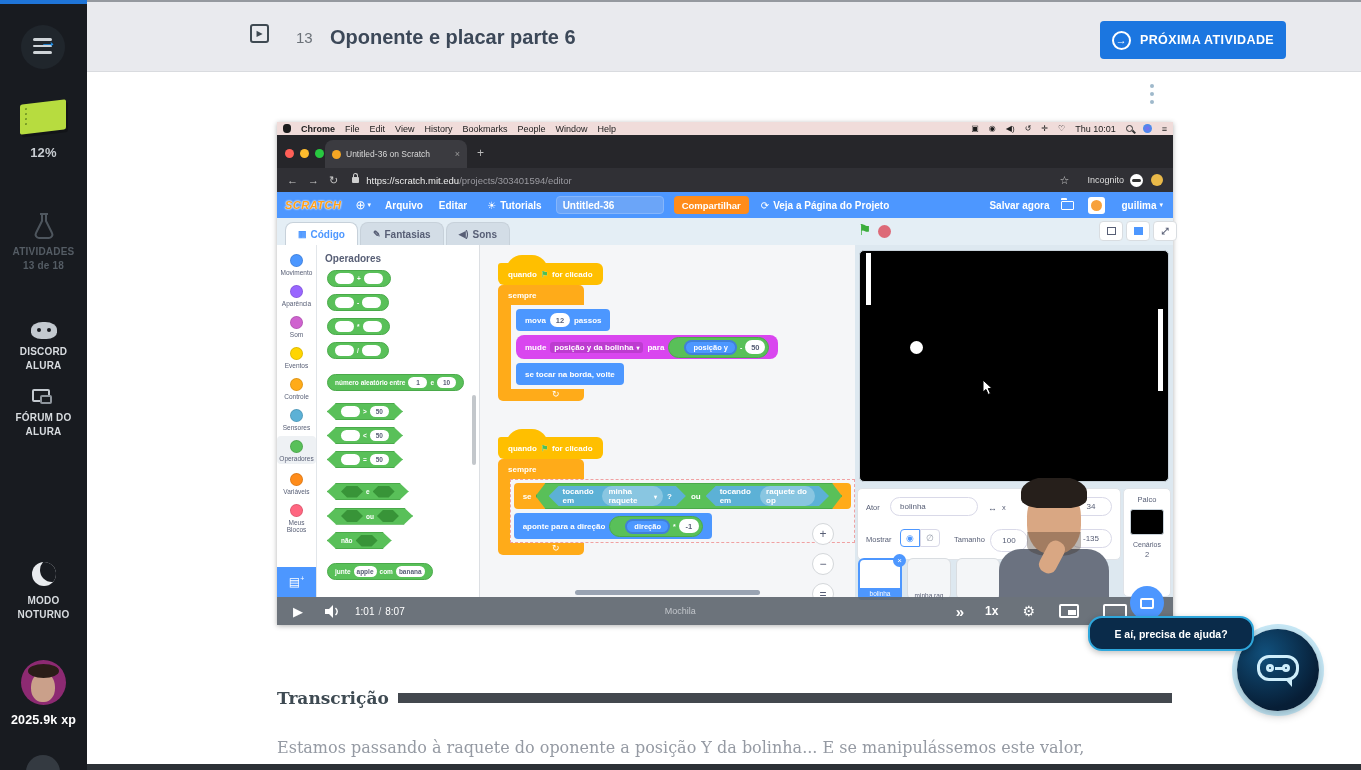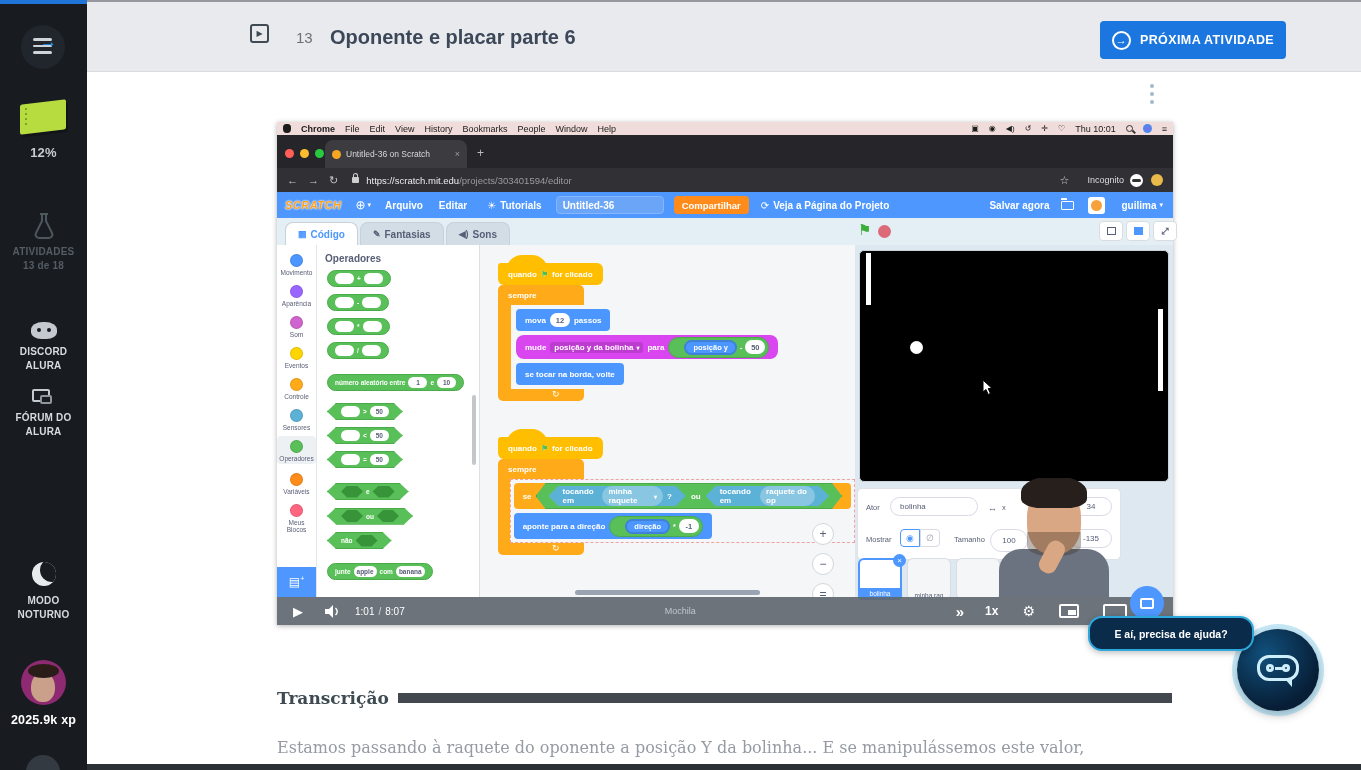--- a/index.html
+++ b/index.html
@@ -509,20 +509,26 @@
         <span class="lab" style="position:absolute;left:144px;top:14px;">x</span>
         <span class="vpill" style="position:absolute;left:212px;top:8px;width:42px;height:19px;">34</span>
         <span class="lab" style="position:absolute;left:8px;top:46px;">Mostrar</span>
         <span style="position:absolute;left:42px;top:40px;width:20px;height:18px;border:1px solid #4d97ff;border-radius:4px 0 0 4px;display:flex;align-items:center;justify-content:center;color:#4d97ff;font-size:9px;background:#fff;">◉</span>
         <span style="position:absolute;left:62px;top:40px;width:20px;height:18px;border:1px solid #d9d9e8;border-radius:0 4px 4px 0;display:flex;align-items:center;justify-content:center;color:#9aa0ad;font-size:9px;background:#fff;">∅</span>
         <span class="lab" style="position:absolute;left:96px;top:46px;">Tamanho</span>
         <span class="vpill" style="position:absolute;left:132px;top:40px;width:38px;height:23px;">100</span>
         <span class="vpill" style="position:absolute;left:212px;top:40px;width:42px;height:19px;">-135</span>
       </div>
 
+      <div style="position:absolute;left:268px;top:243px;width:48px;height:109px;background:#fff;border-radius:5px;border:1px solid #dfe3e8;text-align:center;">
+        <div class="lab" style="margin-top:6px;">Palco</div>
+        <div style="margin:5px auto 0;width:34px;height:26px;background:#000;border-radius:3px;border:1px solid #c8d2da;"></div>
+        <div class="lab" style="margin-top:6px;font-size:7px;">Cenários</div>
+        <div class="lab" style="margin-top:2px;">2</div>
+      </div>
       <div style="position:absolute;left:275px;top:341px;width:34px;height:34px;border-radius:50%;background:#4d97ff;z-index:9;display:flex;align-items:center;justify-content:center;cursor:pointer;">
           <i style="width:14px;height:11px;border:2px solid #fff;border-radius:2px;"></i>
         </div>
 
       <div style="position:absolute;left:3px;top:313px;width:44px;height:42px;background:#fff;border:2px solid #4d97ff;border-radius:6px;overflow:visible;">
         <div style="position:absolute;right:-6px;top:-6px;width:13px;height:13px;border-radius:50%;background:#4d97ff;color:#fff;font-size:8px;display:flex;align-items:center;justify-content:center;">×</div>
         <div style="position:absolute;left:-2px;bottom:-2px;width:44px;height:12px;background:#4d97ff;border-radius:0 0 4px 4px;color:#fff;font-size:6.5px;text-align:center;line-height:12px;">bolinha</div>
       </div>
       <div style="position:absolute;left:52px;top:313px;width:44px;height:42px;background:#f4f6f8;border:1px solid #d9dde1;border-radius:6px;">
         <div style="position:absolute;left:0;bottom:0;width:100%;font-size:6.5px;color:#575e75;text-align:center;">minha raq</div>

